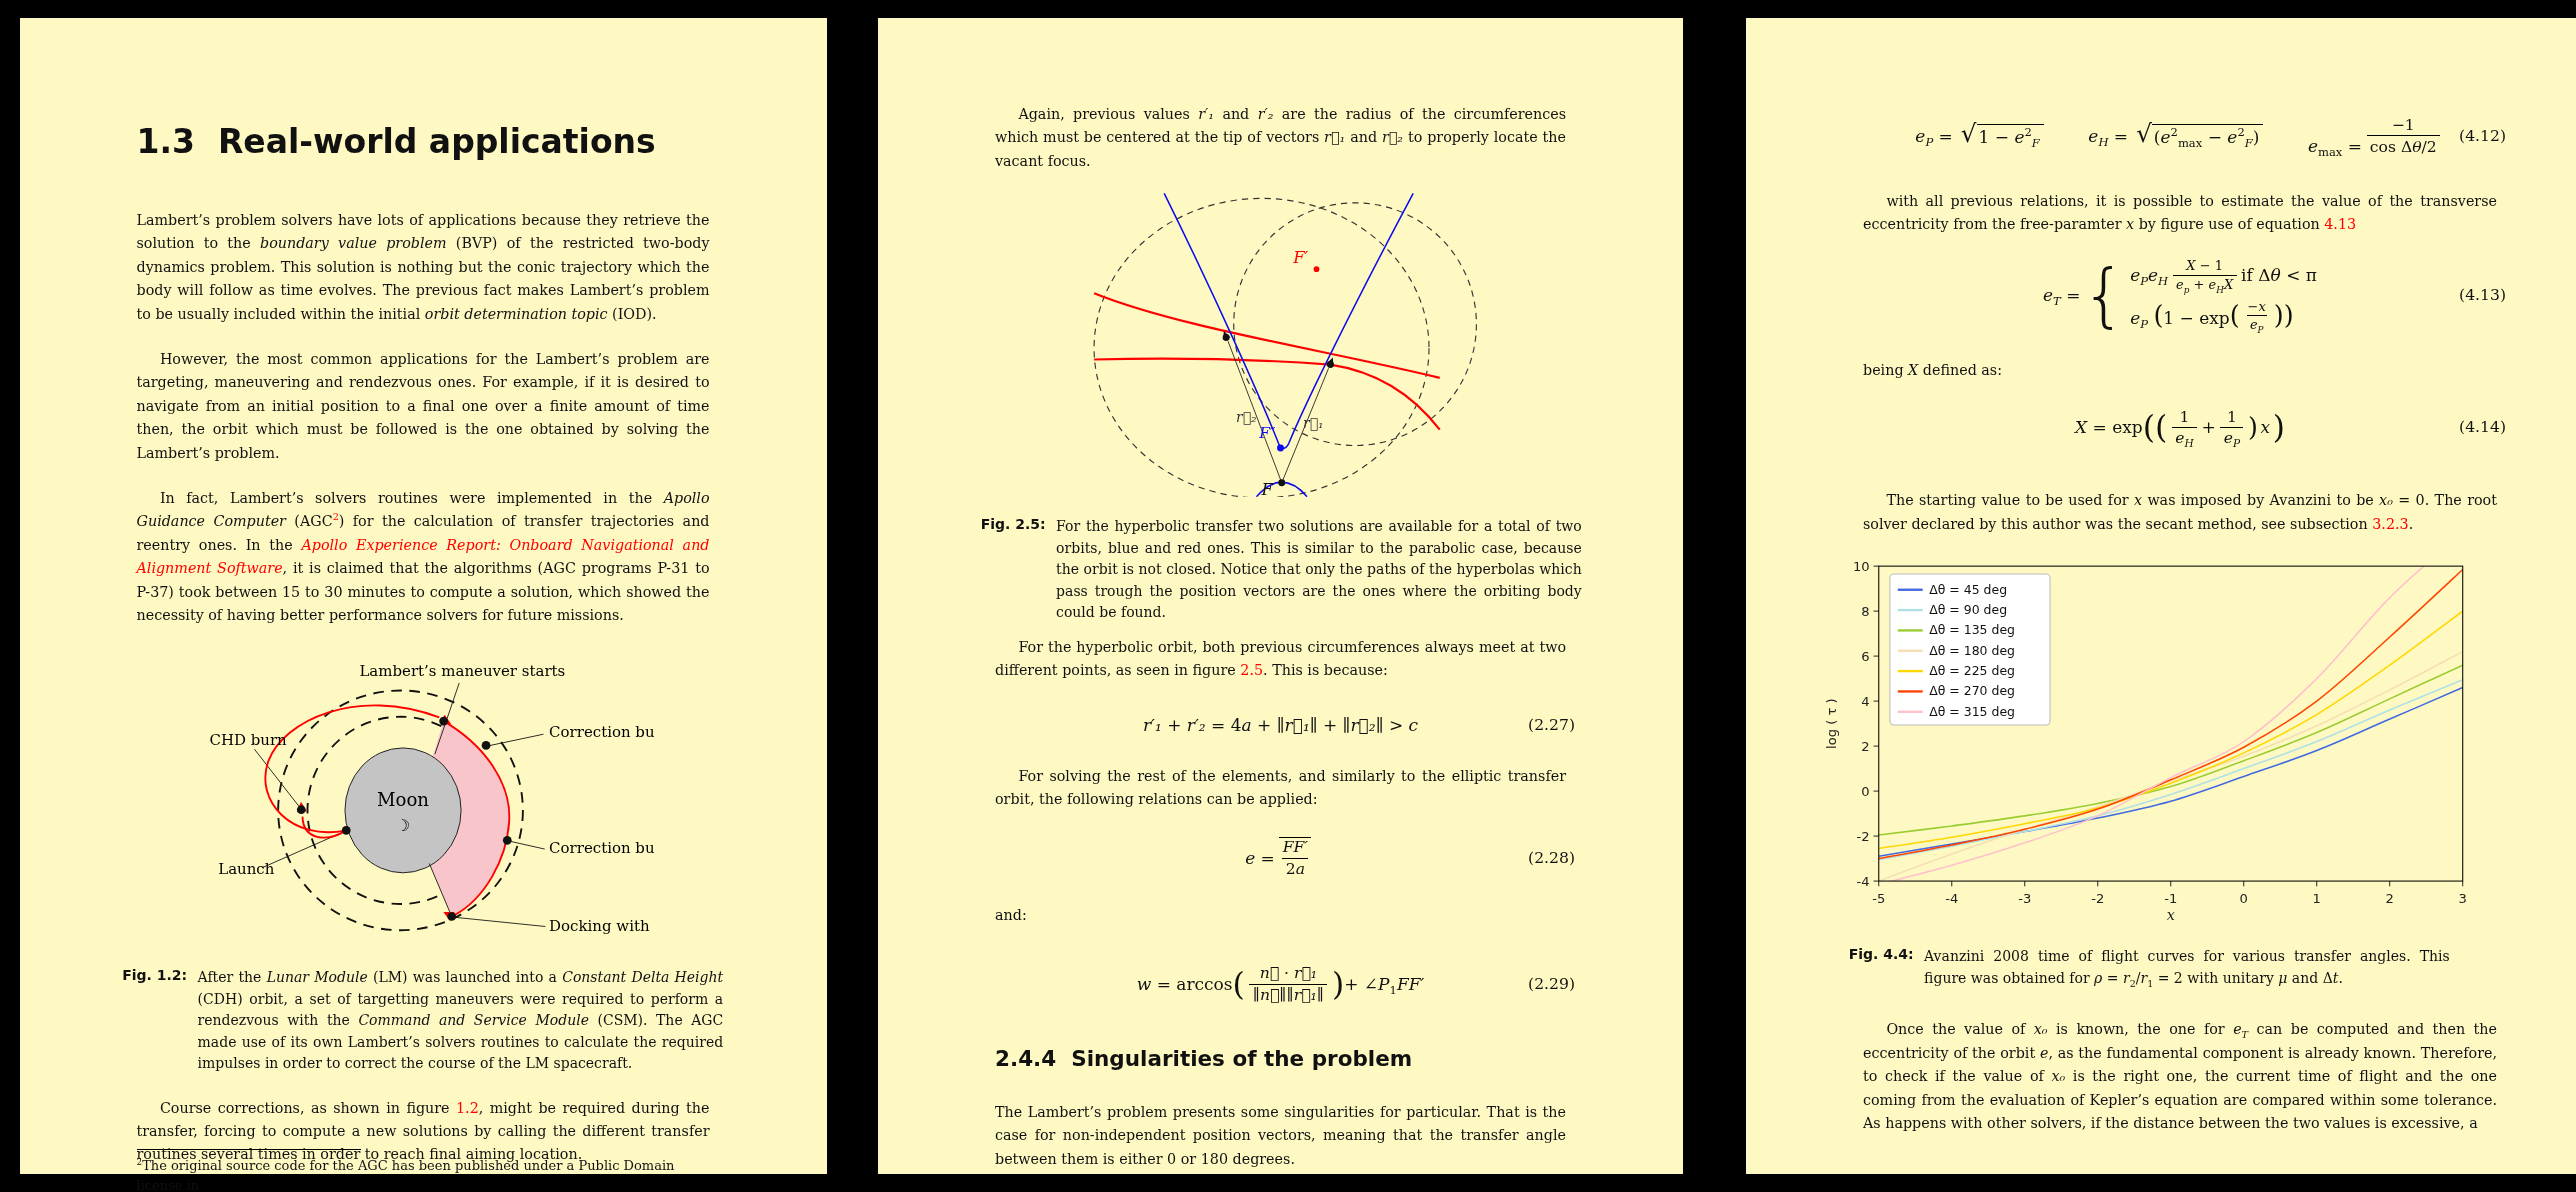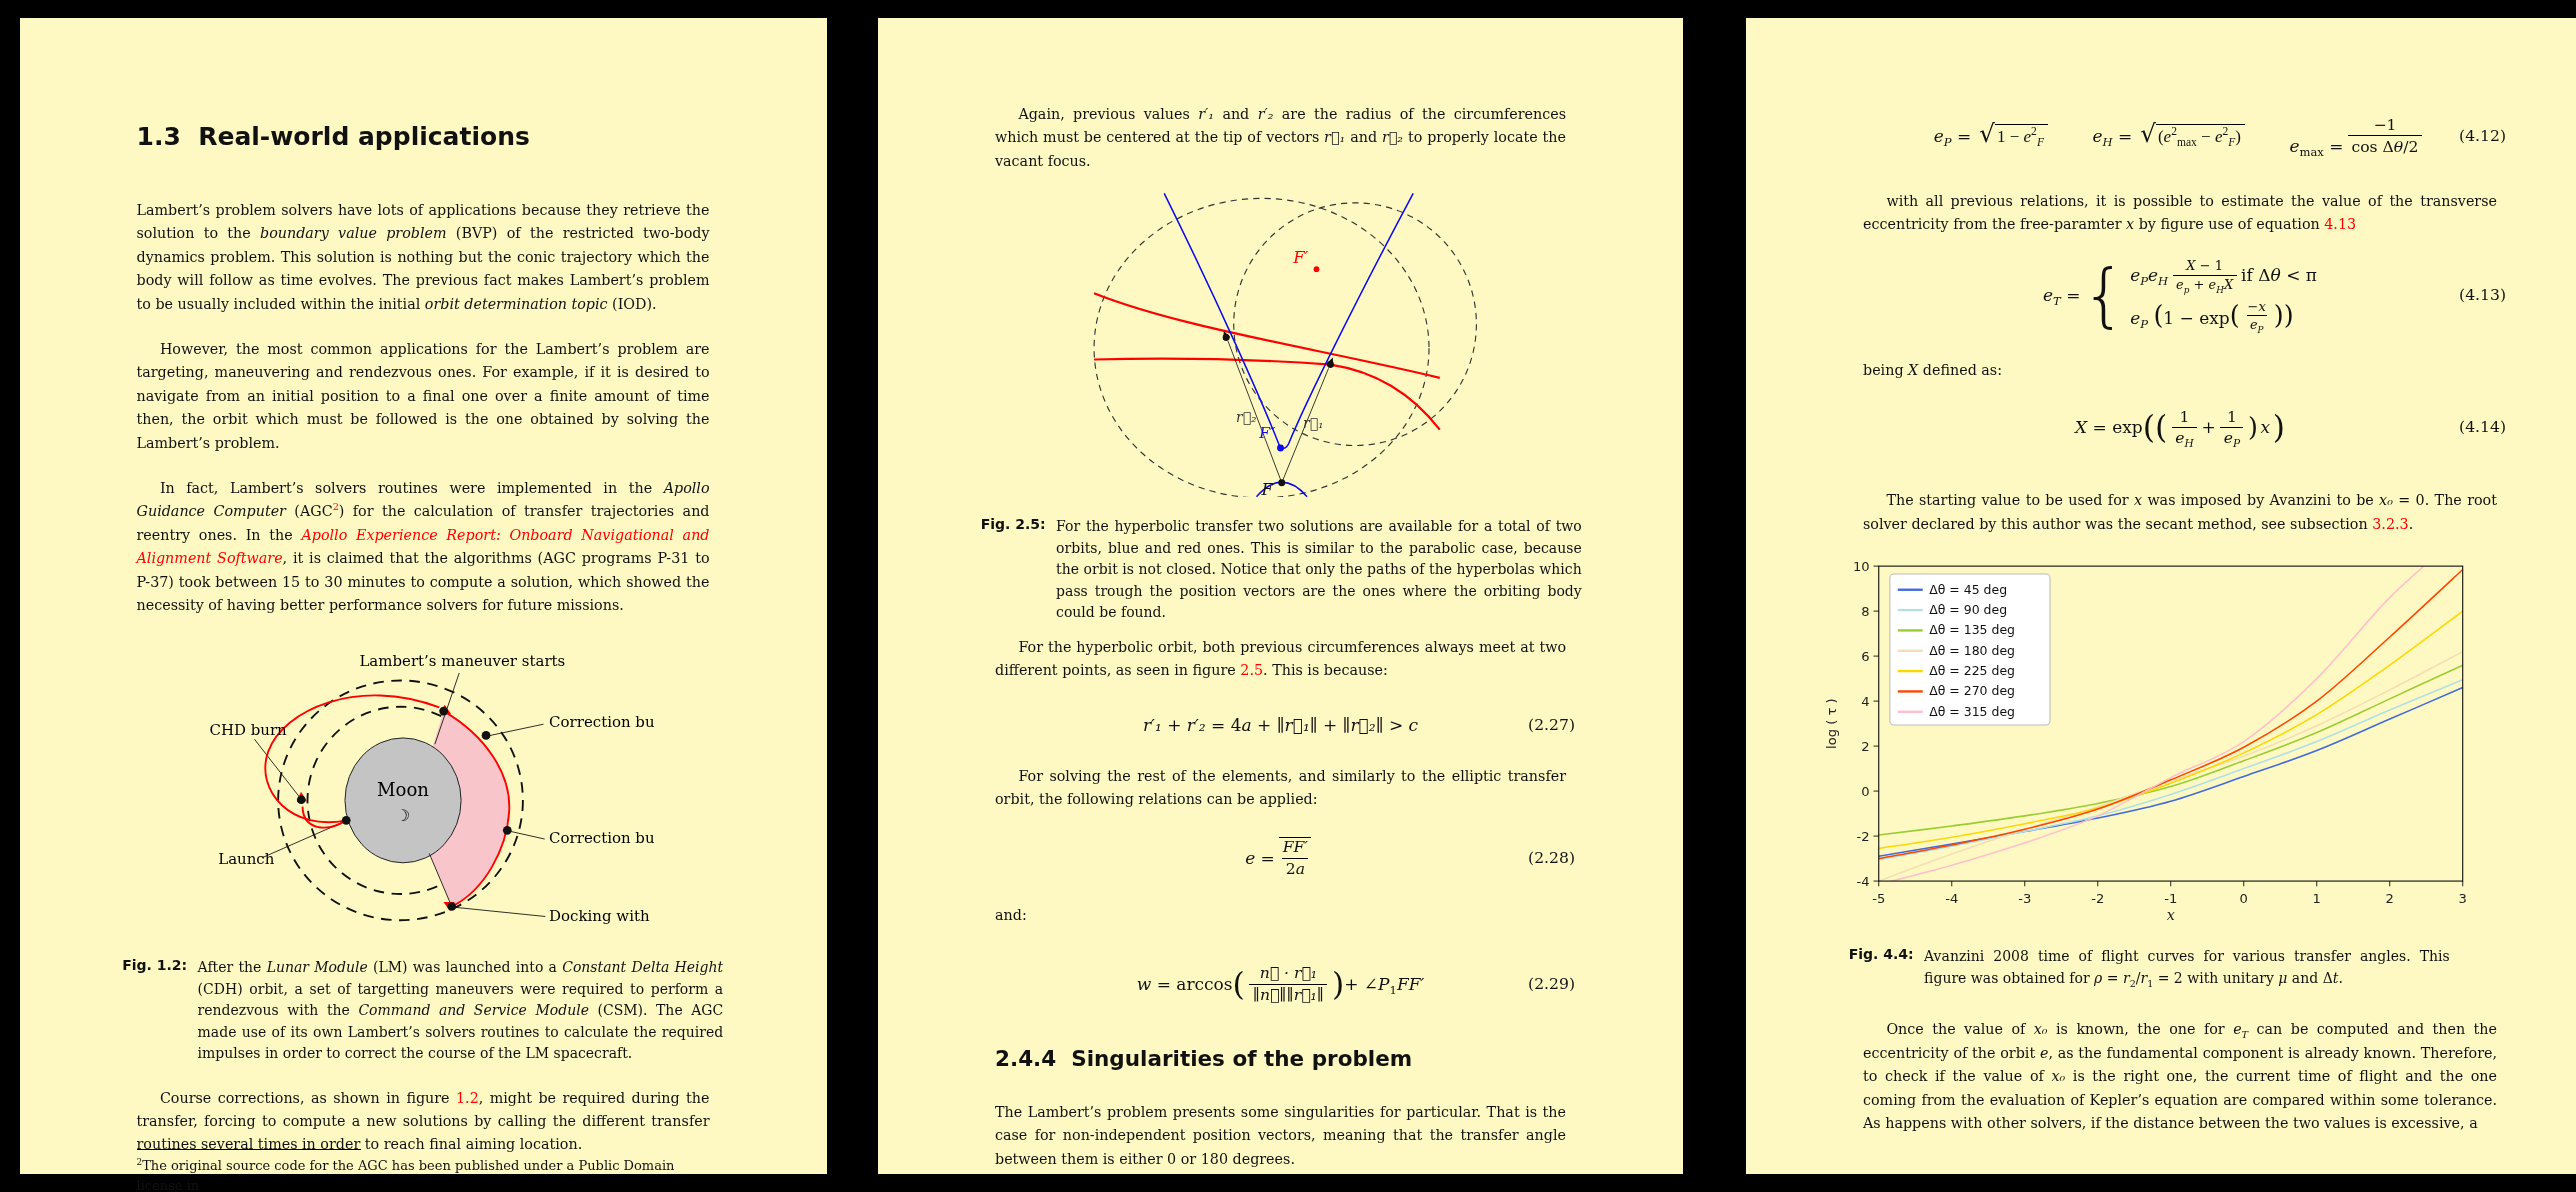--- a/index.html
+++ b/index.html
@@ -3,21 +3,21 @@
 <meta charset="utf-8">
 <style>
   html,body{margin:0;padding:0;}
   body{width:2576px;height:1192px;background:#000;position:relative;overflow:hidden;
        font-family:"DejaVu Serif",serif;color:#111;}
   .page{position:absolute;top:18px;height:1156px;background:#fef9c3;}
   #p1{left:19.5px;width:807px;}
   #p2{left:878px;width:805px;}
   #p3{left:1746px;width:868px;}
   .content{padding:0 117px;position:relative;height:100%;box-sizing:border-box;}
-  h1.sec{font-family:"DejaVu Sans",sans-serif;font-weight:bold;font-size:25px;
+  h1.sec{font-family:"DejaVu Sans",sans-serif;font-weight:bold;font-size:33px;
          margin:104px 0 0;white-space:pre-wrap;}
   h2.sec{font-family:"DejaVu Sans",sans-serif;font-weight:bold;font-size:21.5px;
          margin:42px 0 0;white-space:pre-wrap;}
   .para{font-size:14.3px;line-height:23.4px;text-align:justify;margin:22px 0 0;}
   .ind{text-indent:23.4px;}
   .it{font-style:italic;}
   .rd{color:#ff0000;}
   .sup{vertical-align:super;font-size:0.68em;line-height:0;}
   .sub{vertical-align:sub;font-size:0.68em;line-height:0;}
   .figwrap{margin:26px auto 0;display:block;}
@@ -27,21 +27,21 @@
   .eq{position:relative;display:flex;align-items:center;justify-content:center;
       font-size:17px;margin:29px 0 0;min-height:26px;}
   .eq .eqnum{position:absolute;right:-9px;font-size:15.6px;}
   .frac{display:inline-flex;flex-direction:column;align-items:center;margin:0 4.6px;
         vertical-align:middle;font-size:15.6px;}
   .frac .fnum{padding:0 3.3px 1.3px;}
   .frac .fden{border-top:1.1px solid #000;padding:1.3px 3.3px 0;}
   .ovl{border-top:1.1px solid #000;}
   .sqrt{display:inline-flex;align-items:flex-start;margin:0 2.6px;}
   .sqrt .sgn{font-size:1.45em;line-height:0.8;}
-  .sqrt .rad{border-top:1.3px solid #000;padding:2px 3.9px 0 2px;font-family:Liberation Serif, serif;}
+  .sqrt .rad{border-top:1.3px solid #000;padding:2px 3.9px 0 2px;}
   .bp{font-size:1.85em;font-weight:normal;}
   .bp2{font-size:1.5em;font-weight:normal;}
   .cases{display:inline-flex;align-items:center;}
   .brace{font-size:70px;line-height:0.9;font-family:"DejaVu Sans",sans-serif;
          font-weight:100;margin:0 3.9px 0 1.3px;}
   .crows{display:inline-flex;flex-direction:column;gap:6.5px;text-align:left;}
   .crow{display:flex;align-items:center;}
   .footnote{position:absolute;left:117px;top:1027px;width:585px;font-size:13px;line-height:20px;}
   .fnrule{width:224px;border-top:1.3px solid #000;margin-bottom:5.9px;}
   .g412{display:flex;align-items:center;gap:42px;}

